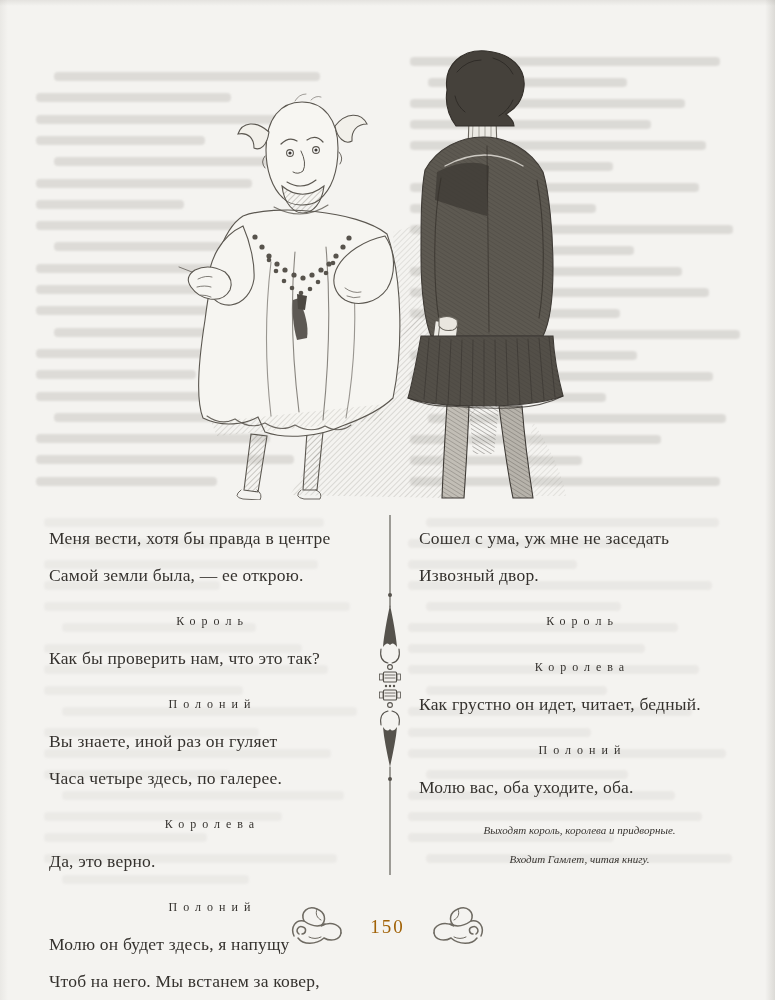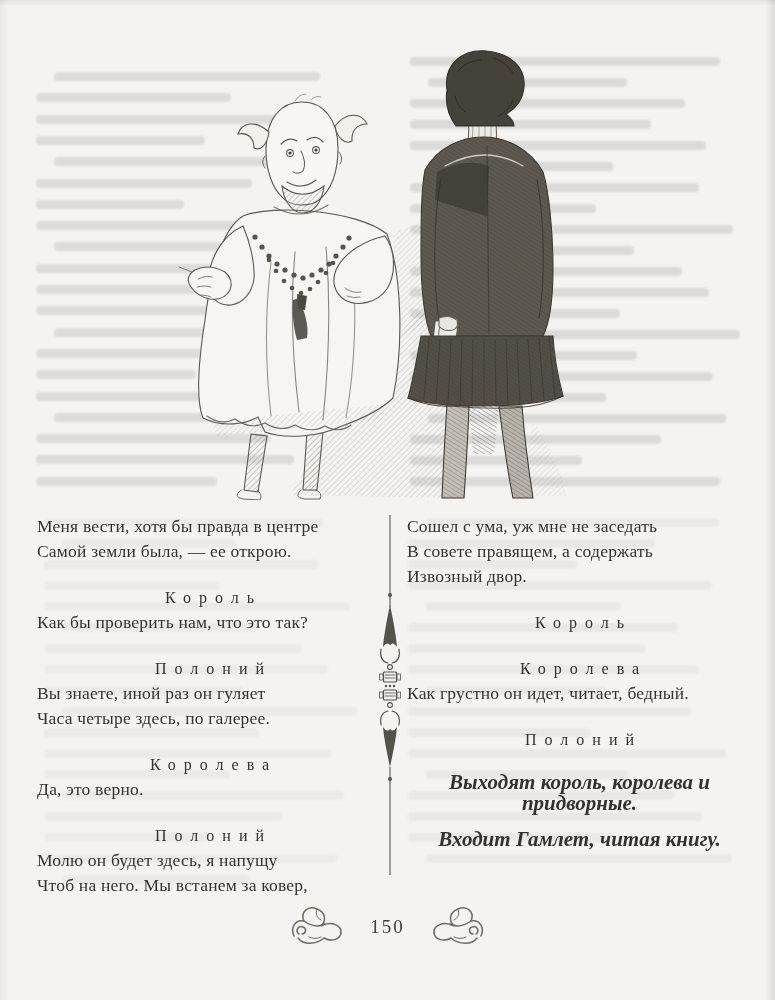--- a/index.html
+++ b/index.html
@@ -19,29 +19,29 @@
   #ghost-layer{position:absolute;inset:0;z-index:1;}
   .ghost{position:absolute;height:9px;background:#b8b5b0;border-radius:4px;filter:blur(.8px);}
 
   .illo{position:absolute;left:95px;top:20px;z-index:2;}
 
   .divider{position:absolute;left:377px;top:515px;z-index:2;}
 
   .column{position:absolute;top:512px;width:353px;z-index:3;}
   .column.left{left:33px;}
   .column.right{left:403px;}
-  .verse{margin:4px;font-size:17.5px;line-height:21px;letter-spacing:.2px;}
-  .speaker{margin:25px 0 0 0;text-align:center;font-size:16px;line-height:21px;}
+  .verse{margin:16px;font-size:17.5px;line-height:21px;letter-spacing:.2px;}
+  .speaker{margin:25px 0 0 0;text-align:center;font-size:12px;line-height:21px;}
   .speaker span{letter-spacing:.5em;margin-right:-.5em;}
   .stage{margin:22px 0 0 0;text-align:center;font-style:italic;}
-  .stage p{margin:15px;font-size:21px;line-height:21px;font-weight:bold;}
+  .stage p{margin:8px;font-size:11px;line-height:21px;}
 
   .footer{position:absolute;left:0;top:896px;width:775px;height:60px;z-index:3;}
   .page-number{position:absolute;left:0;top:20px;width:775px;text-align:center;
-    font-size:19px;letter-spacing:2px;color:#404040;}
+    font-size:19px;letter-spacing:2px;color:#a16207;}
   .flourish{position:absolute;top:5px;}
   .flourish.fl-left{left:287px;}
   .flourish.fl-right{left:430px;transform:scaleX(-1);}
 </style>
 </head>
 <body>
 
 <div class="page">
   <div class="edge-top"></div>
   <div class="edge-right"></div>
@@ -264,26 +264,26 @@
     <p class="verse">Часа четыре здесь, по галерее.</p>
     <p class="speaker"><span>Королева</span></p>
     <p class="verse">Да, это верно.</p>
     <p class="speaker"><span>Полоний</span></p>
     <p class="verse">Молю он будет здесь, я напущу</p>
     <p class="verse">Чтоб на него. Мы встанем за ковер,</p>
   </div>
 
   <div class="column right">
     <p class="verse">Сошел с ума, уж мне не заседать</p>
-    <p class="verse">В совете правящем, а содержать</p>
     <p class="verse">Извозный двор.</p>
     <p class="speaker"><span>Король</span></p>
     <p class="speaker"><span>Королева</span></p>
     <p class="verse">Как грустно он идет, читает, бедный.</p>
     <p class="speaker"><span>Полоний</span></p>
+    <p class="verse">Молю вас, оба уходите, оба.</p>
     <div class="stage">
       <p>Выходят король, королева и придворные.</p>
       <p>Входит Гамлет, читая книгу.</p>
     </div>
   </div>
 
   <div class="footer">
     <svg class="flourish fl-left" width="58" height="44" viewBox="0 0 58 44">
       <g stroke="#6e6a62" fill="none" stroke-width="1.5" stroke-linecap="round">
         <path d="M7,35 C3,26 9,18 17,20 C13,11 21,4 30,8 C38,11 40,19 34,25 C45,19 55,25 54,32"></path>

